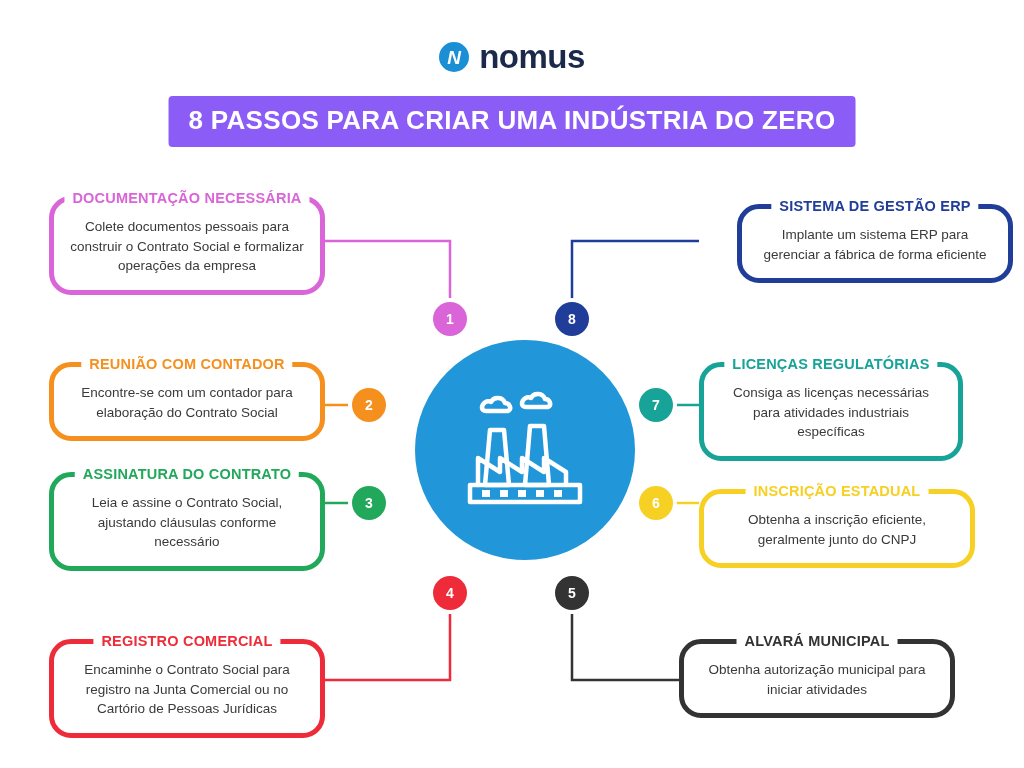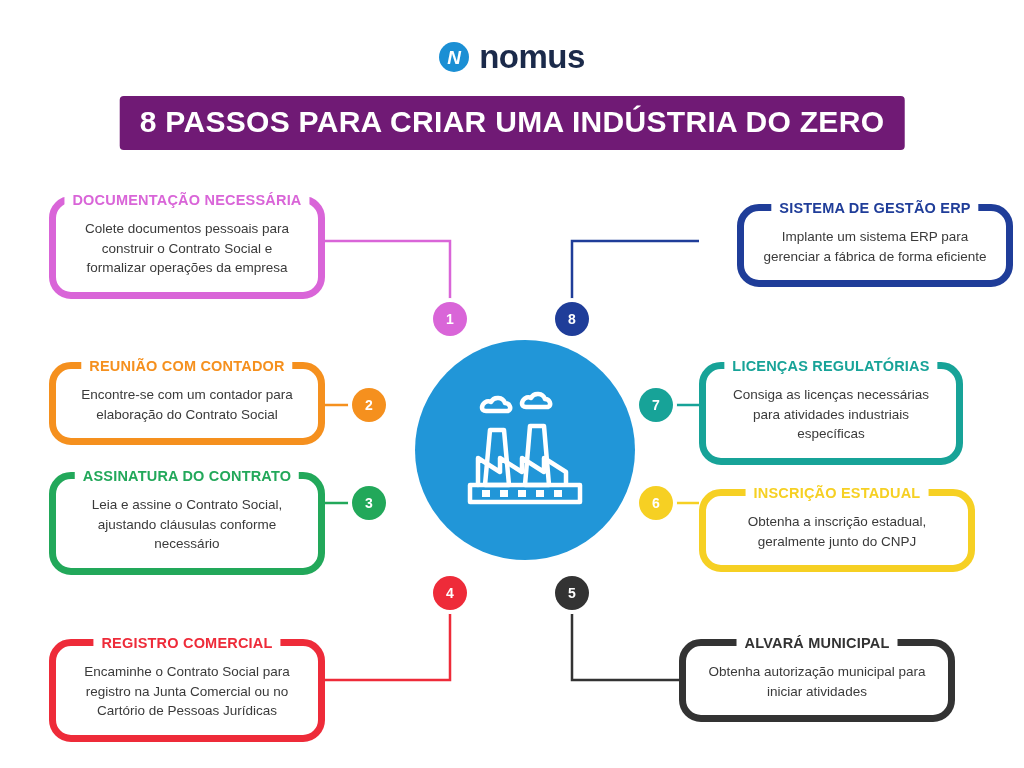--- a/index.html
+++ b/index.html
@@ -48,25 +48,25 @@
     font-weight: bold;
     color: #1b2a4a;
     letter-spacing: -0.5px;
   }
   
   .title-bar {
     position: absolute;
     top: 96px;
     left: 50%;
     transform: translateX(-50%);
-    background: #701a75;
+    background: #8b5cf6;
     color: #ffffff;
     padding: 9px 20px 11px;
     border-radius: 4px;
-    font-size: 30px;
+    font-size: 26px;
     font-weight: bold;
     letter-spacing: 0.3px;
     white-space: nowrap;
   }
   
   .hub {
     position: absolute;
     left: 415px;
     top: 340px;
     width: 220px;
@@ -81,21 +81,21 @@
   
   .lines {
     position: absolute;
     inset: 0;
     pointer-events: none;
   }
   
   .card {
     position: absolute;
     width: 276px;
-    border: 7px solid #000000;
+    border: 5px solid #000000;
     border-radius: 22px;
     background: #ffffff;
     box-sizing: border-box;
     padding: 16px 16px 14px;
     text-align: center;
   }
   .card-heading {
     position: absolute;
     top: -11px;
     left: 50%;
@@ -203,21 +203,21 @@
   <div class="badge" style="left:433px; top:576px; background:#ee2b39;">4</div>
 
   <div class="card" style="left:679px; top:639px; width:276px; border-color:#333333;">
     <div class="card-heading" style="color:#333333;">ALVARÁ MUNICIPAL</div>
     <div class="card-body">Obtenha autorização municipal para iniciar atividades</div>
   </div>
   <div class="badge" style="left:555px; top:576px; background:#333333;">5</div>
 
   <div class="card" style="left:699px; top:489px; width:276px; border-color:#f6d023;">
     <div class="card-heading" style="color:#f6d023;">INSCRIÇÃO ESTADUAL</div>
-    <div class="card-body">Obtenha a inscrição estadual, geralmente junto do CNPJ</div>
+    <div class="card-body">Obtenha a inscrição eficiente, geralmente junto do CNPJ</div>
   </div>
   <div class="badge" style="left:639px; top:486px; background:#f6d023;">6</div>
 
   <div class="card" style="left:699px; top:362px; width:264px; border-color:#17a398;">
     <div class="card-heading" style="color:#17a398;">LICENÇAS REGULATÓRIAS</div>
     <div class="card-body">Consiga as licenças necessárias para atividades industriais específicas</div>
   </div>
   <div class="badge" style="left:639px; top:388px; background:#17a398;">7</div>
 
   <div class="card" style="left:737px; top:204px; width:276px; border-color:#1f3d99;">

